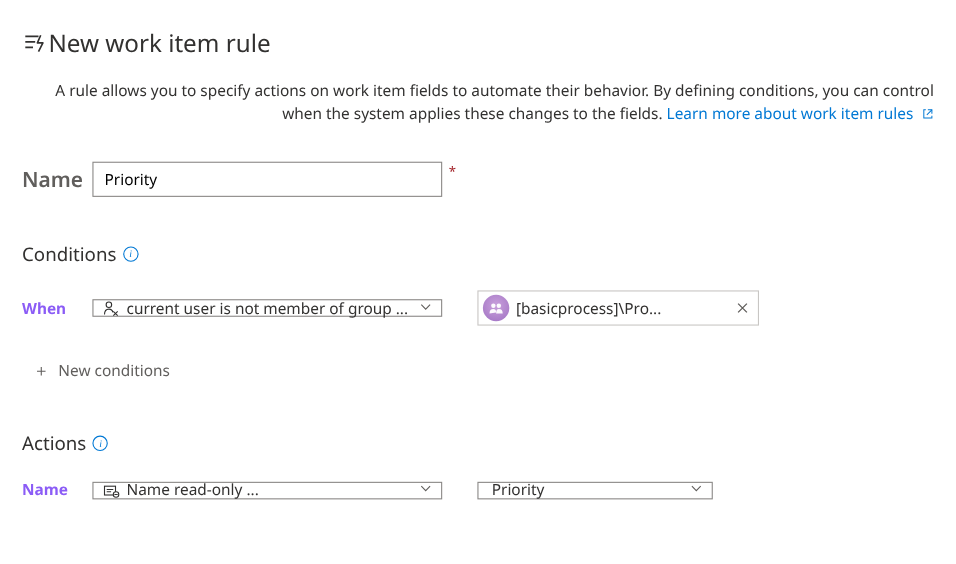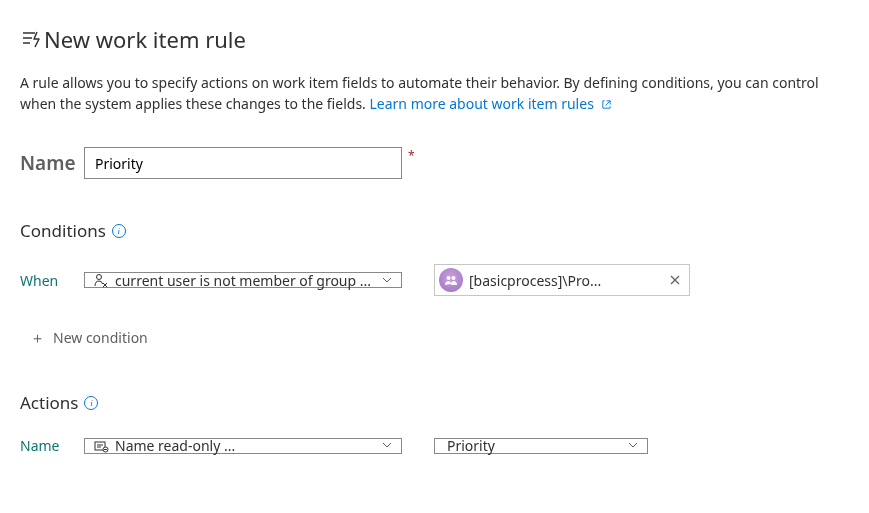--- a/index.html
+++ b/index.html
@@ -19,20 +19,21 @@
     .page-title {
       font-size: 22px;
       font-weight: 400;
       color: #323130;
     }
     .description {
       font-size: 14px;
       color: #323130;
       line-height: 1.5;
       margin-bottom: 32px;
+      text-align: right;
     }
     .learn-link {
       color: #0078d4;
       text-decoration: none;
       cursor: pointer;
     }
     .ext-icon {
       display: inline-block;
       margin-left: 4px;
       vertical-align: -1px;
@@ -89,21 +90,22 @@
       cursor: help;
     }
     .condition-row, .action-row {
       display: flex;
       align-items: center;
       gap: 0;
     }
     .row-label {
       width: 64px;
       font-size: 14px;
-      color: #0f766e;
+      color: #8b5cf6;
+      font-weight: bold;
     }
     .dropdown {
       position: relative;
       width: 318px;
       height: 16px;
       border: 1px solid #8a8886;
       display: flex;
       align-items: center;
       padding: 0 8px;
       cursor: pointer;
@@ -253,21 +255,21 @@
     <span class="chip-close">
       <svg width="10" height="10" viewBox="0 0 10 10">
           <path d="M1 1 L9 9 M9 1 L1 9" stroke="currentColor" stroke-width="1.2"></path>
         </svg>
     </span>
   </div>
 </div>
 
 <button class="new-condition-btn">
   <span class="plus-icon">＋</span>
-  <span>New condition</span>
+  <span>New conditions</span>
 </button>
 
 <h2 class="section-title">
   <span>Actions</span>
   <span class="info-icon">i</span>
 </h2>
 
 <div class="action-row">
   <span class="row-label">Name</span>
   <div class="dropdown">

